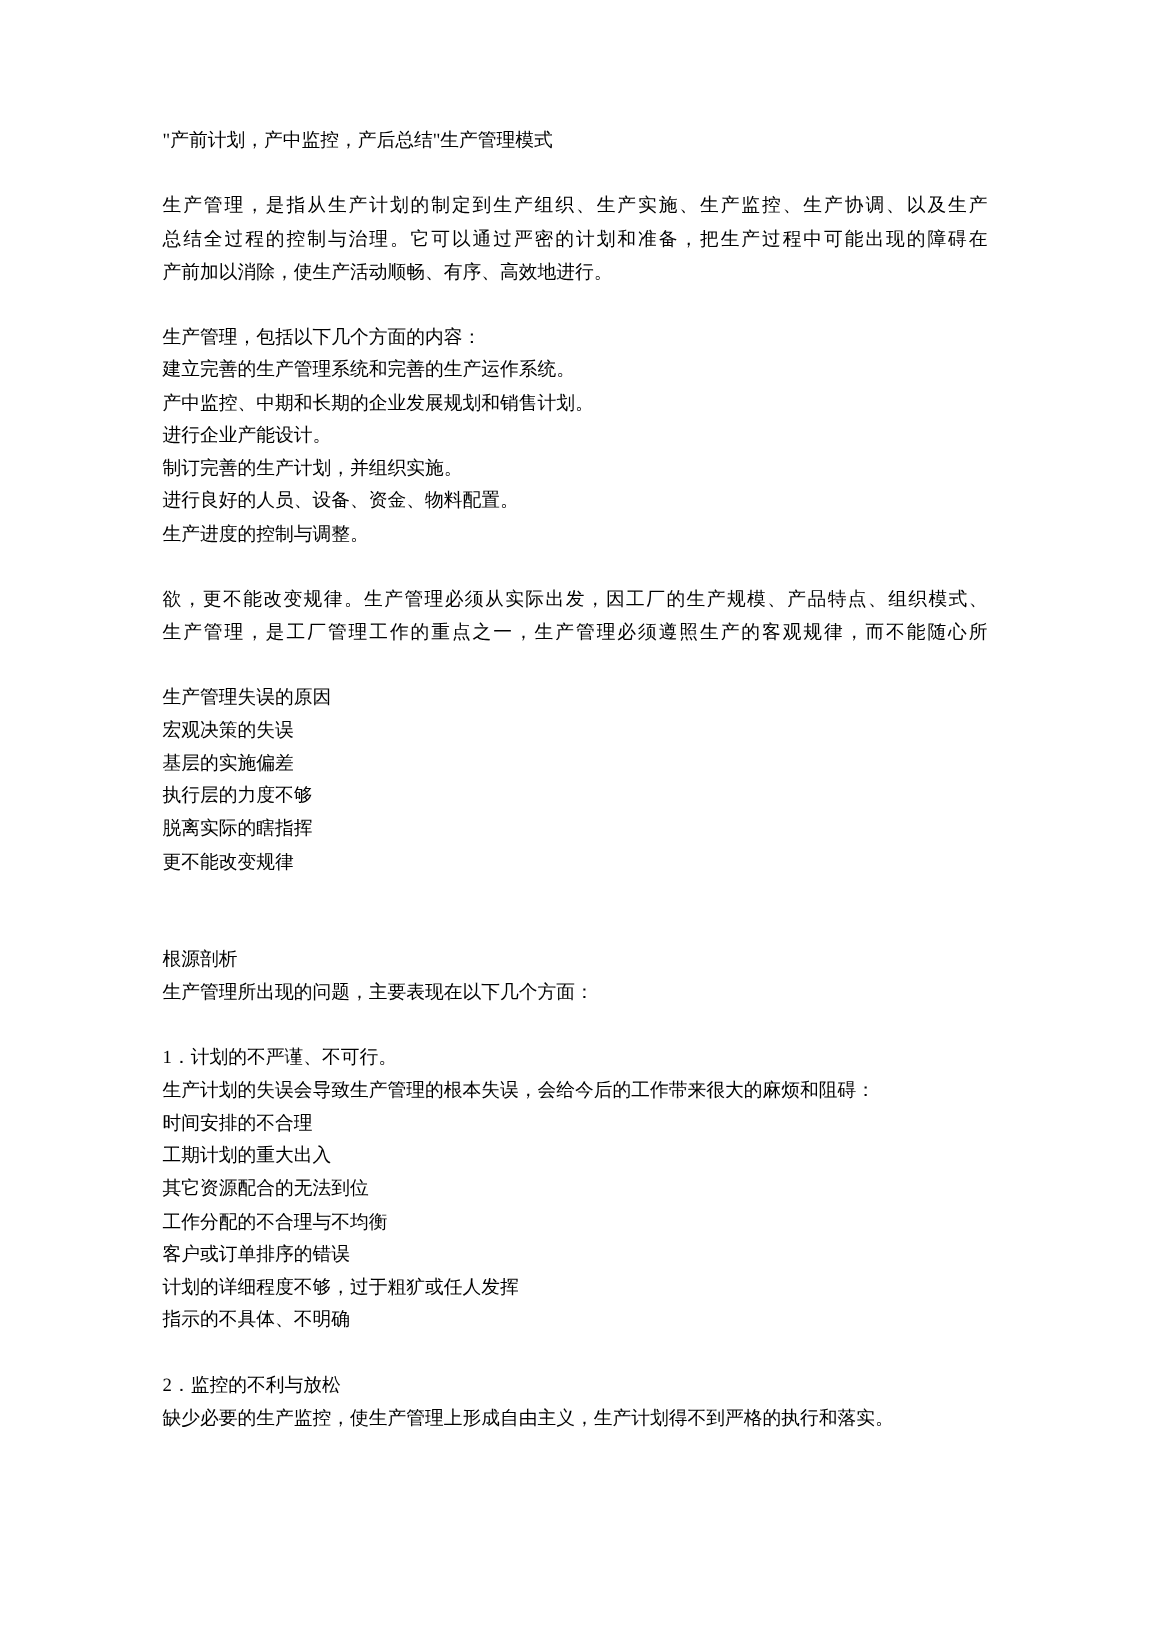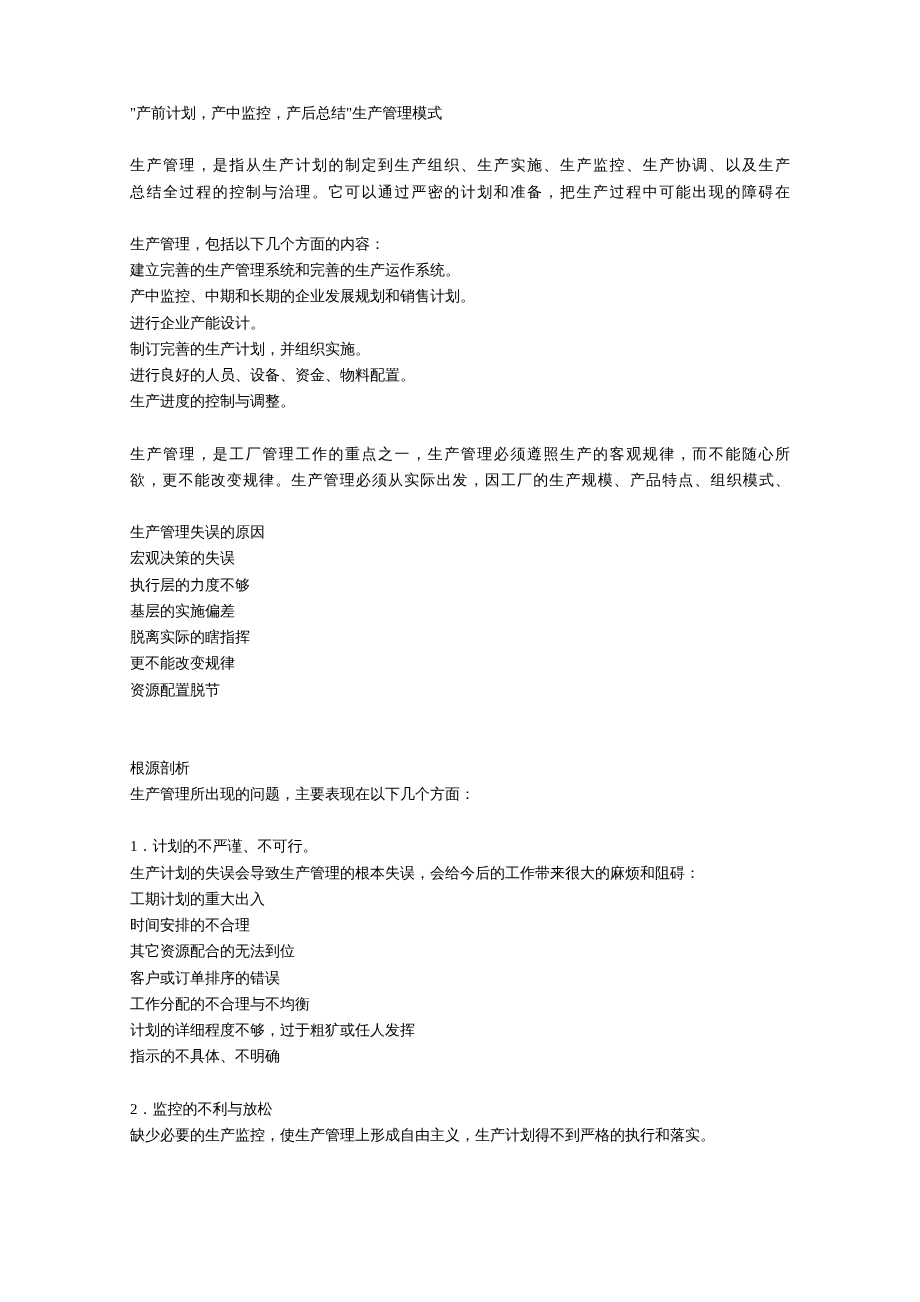--- a/index.html
+++ b/index.html
@@ -33,62 +33,62 @@
 </head>
 <body>
 
 <div class="paragraph">
   <span class="line">"产前计划，产中监控，产后总结"生产管理模式</span>
 </div>
 
 <div class="paragraph">
   <span class="line justified">生产管理，是指从生产计划的制定到生产组织、生产实施、生产监控、生产协调、以及生产</span>
   <span class="line justified">总结全过程的控制与治理。它可以通过严密的计划和准备，把生产过程中可能出现的障碍在</span>
+  <span class="line">产前加以消除，使生产活动顺畅、有序、高效地进行。</span>
 </div>
 
 <div class="paragraph">
   <span class="line">生产管理，包括以下几个方面的内容：</span>
   <span class="line">建立完善的生产管理系统和完善的生产运作系统。</span>
   <span class="line">产中监控、中期和长期的企业发展规划和销售计划。</span>
   <span class="line">进行企业产能设计。</span>
   <span class="line">制订完善的生产计划，并组织实施。</span>
   <span class="line">进行良好的人员、设备、资金、物料配置。</span>
   <span class="line">生产进度的控制与调整。</span>
 </div>
 
 <div class="paragraph">
+  <span class="line justified">欲，更不能改变规律。生产管理必须从实际出发，因工厂的生产规模、产品特点、组织模式、</span>
   <span class="line justified">生产管理，是工厂管理工作的重点之一，生产管理必须遵照生产的客观规律，而不能随心所</span>
-  <span class="line justified">欲，更不能改变规律。生产管理必须从实际出发，因工厂的生产规模、产品特点、组织模式、</span>
 </div>
 
 <div class="paragraph">
   <span class="line">生产管理失误的原因</span>
   <span class="line">宏观决策的失误</span>
+  <span class="line">基层的实施偏差</span>
   <span class="line">执行层的力度不够</span>
-  <span class="line">基层的实施偏差</span>
   <span class="line">脱离实际的瞎指挥</span>
   <span class="line">更不能改变规律</span>
-  <span class="line">资源配置脱节</span>
 </div>
 
 <div style="height:26px;"></div>
 
 <div class="paragraph">
   <span class="line">根源剖析</span>
   <span class="line">生产管理所出现的问题，主要表现在以下几个方面：</span>
 </div>
 
 <div class="paragraph">
   <span class="line">1．计划的不严谨、不可行。</span>
   <span class="line">生产计划的失误会导致生产管理的根本失误，会给今后的工作带来很大的麻烦和阻碍：</span>
+  <span class="line">时间安排的不合理</span>
   <span class="line">工期计划的重大出入</span>
-  <span class="line">时间安排的不合理</span>
   <span class="line">其它资源配合的无法到位</span>
+  <span class="line">工作分配的不合理与不均衡</span>
   <span class="line">客户或订单排序的错误</span>
-  <span class="line">工作分配的不合理与不均衡</span>
   <span class="line">计划的详细程度不够，过于粗犷或任人发挥</span>
   <span class="line">指示的不具体、不明确</span>
 </div>
 
 <div class="paragraph">
   <span class="line">2．监控的不利与放松</span>
   <span class="line">缺少必要的生产监控，使生产管理上形成自由主义，生产计划得不到严格的执行和落实。</span>
 </div>
 
 </body></html>

